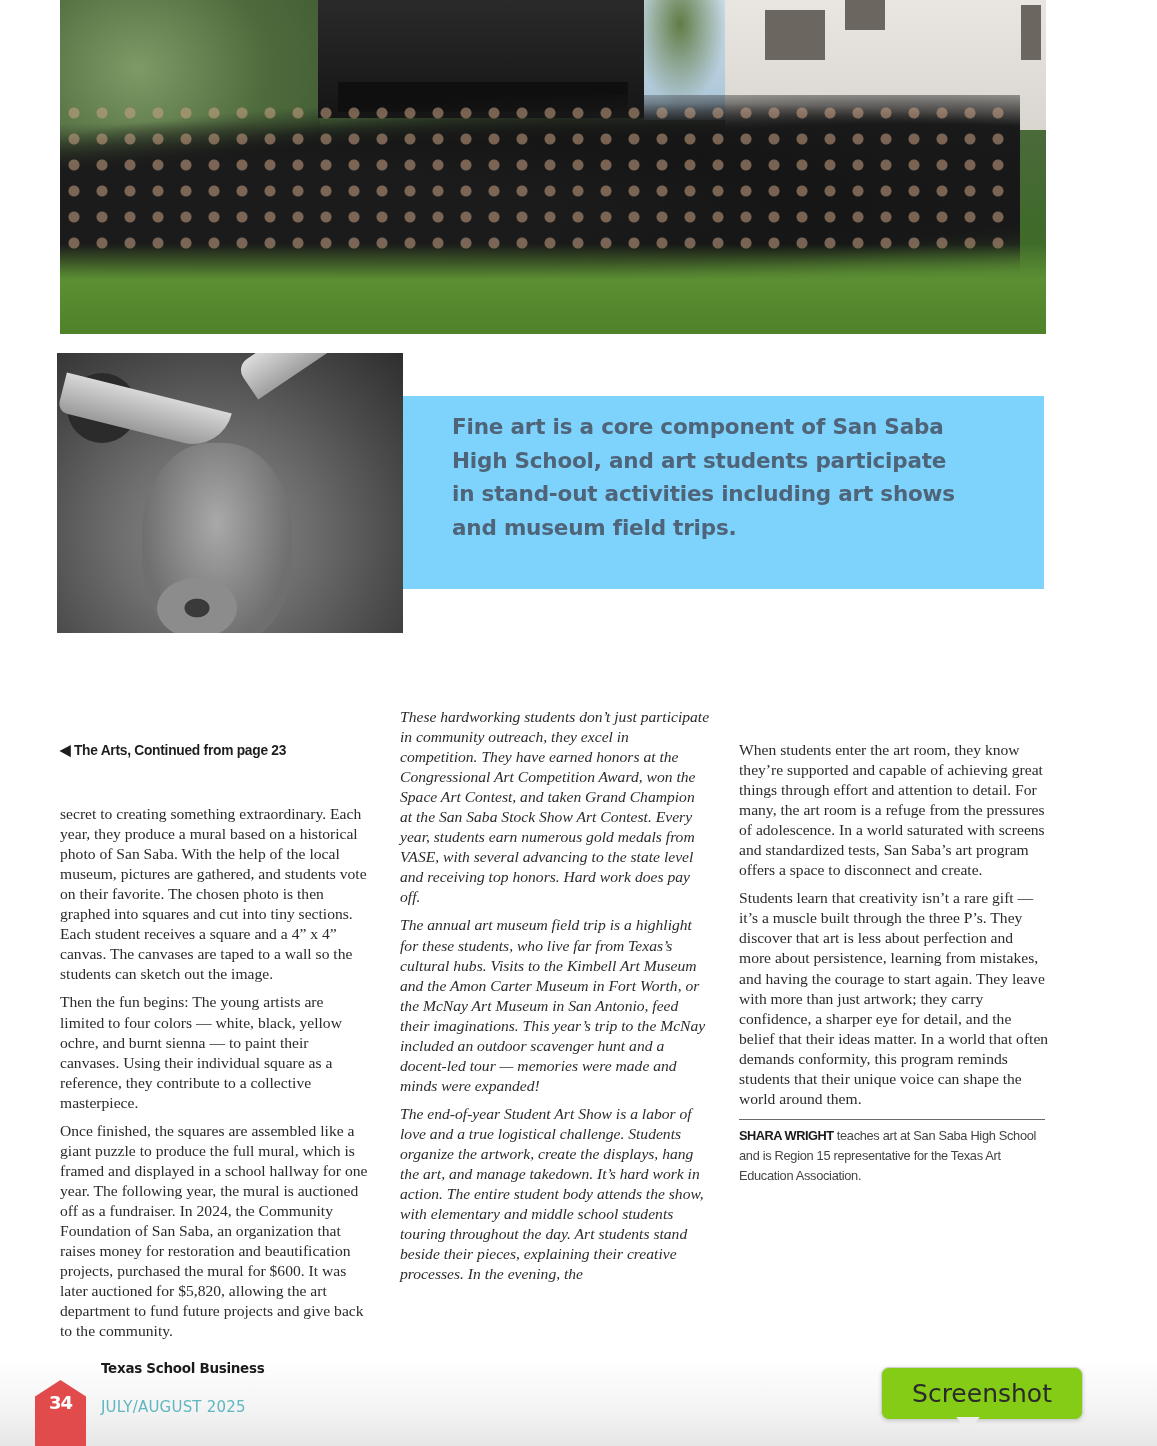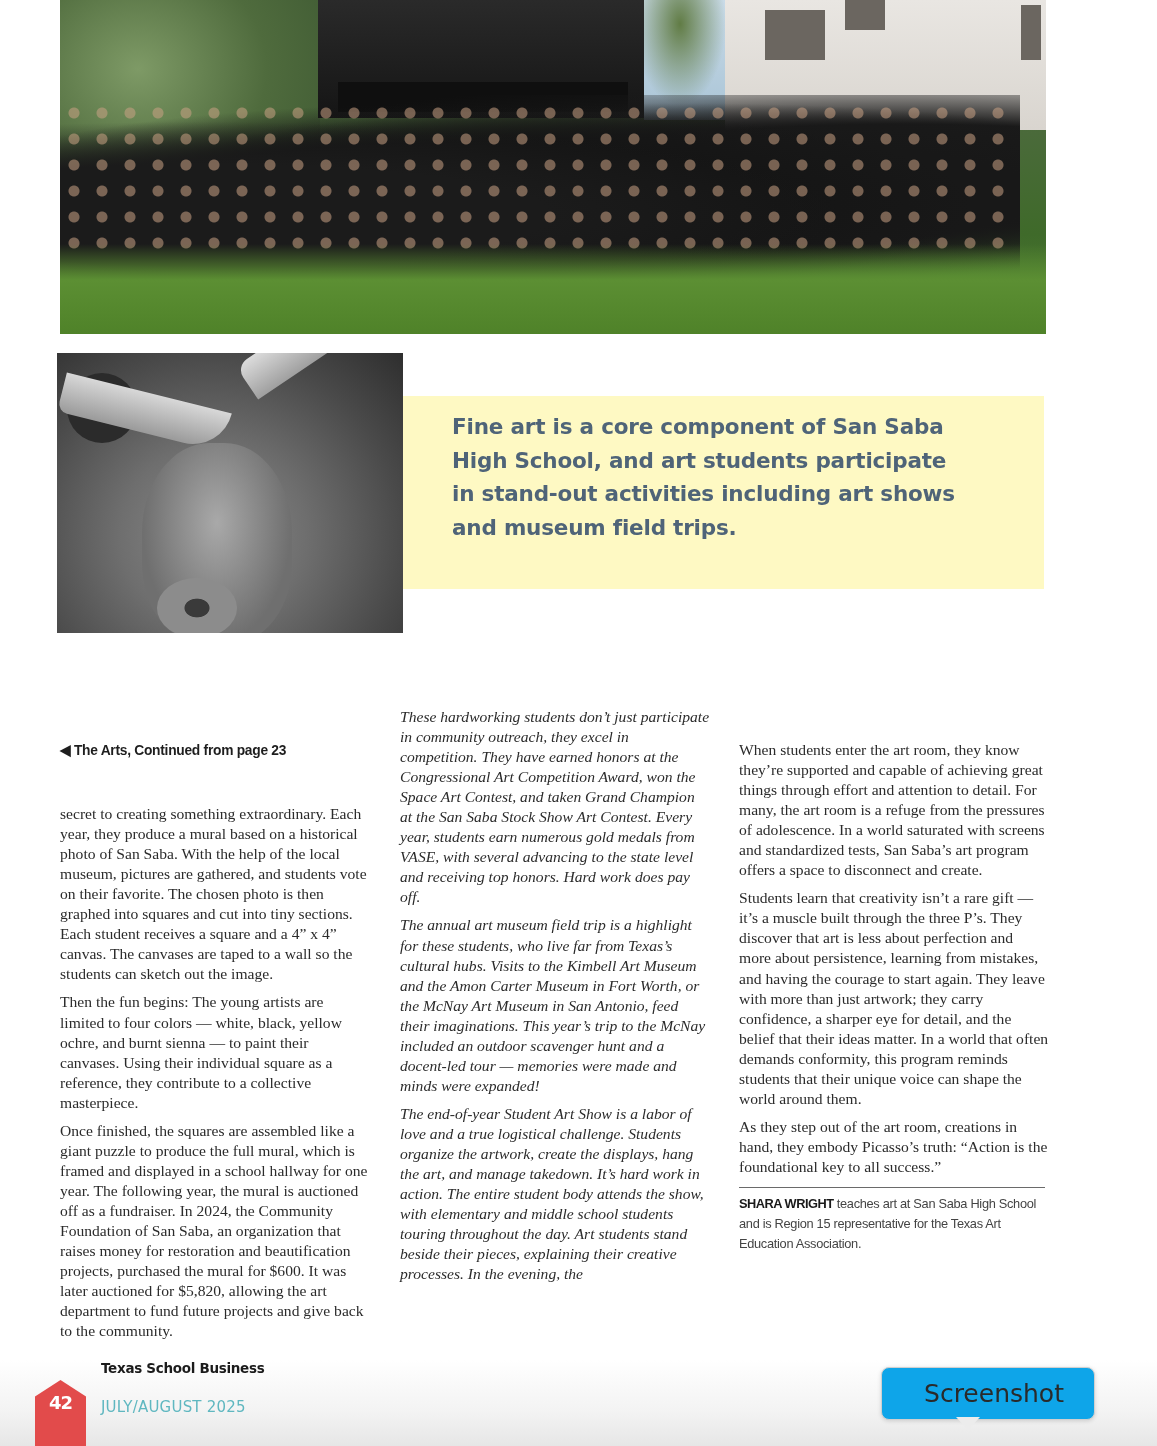--- a/index.html
+++ b/index.html
@@ -49,21 +49,21 @@
     border-radius: 20px 60px 0 0; background: linear-gradient(180deg,#dcdcdc,#9f9f9f); transform: rotate(-34deg); transform-origin: left center; }
   .longhorn-photo .head { position:absolute; left:85px; top:90px; width:150px; height:200px;
     border-radius: 45% 45% 40% 40%; background: radial-gradient(ellipse at 50% 40%, #a9a9a9, #6f6f6f 70%); }
   .longhorn-photo .nose { position:absolute; left:100px; top:225px; width:80px; height:60px; border-radius:50%;
     background: radial-gradient(ellipse at 50% 50%, #3a3a3a 0 12px, #8c8c8c 13px); }
   .longhorn-photo .cow-back { position:absolute; left:10px; top:20px; width:70px; height:70px; border-radius:50%; background:#2b2b2b; }
 
   
   .pullquote {
     position: absolute; left: 403px; top: 396px; width: 641px; height: 193px;
-    background: #fef9c3;
+    background: #7dd3fc;
     text-decoration: underline;
   }
   .pullquote p {
     margin: 0; position:absolute; left: 49px; top: 14px; width: 520px;
     font-family: "DejaVu Sans", sans-serif; font-weight: bold; font-size: 21.5px; line-height: 33.5px;
     color: #4f6478; letter-spacing: -0.2px;
   }
 
   
   .column { position:absolute; top:740px; width: 310px; font-size: 15.6px; line-height: 20.05px; color:#2b2b2b; }
@@ -87,23 +87,23 @@
     clip-path: polygon(0 25%, 50% 0, 100% 25%, 100% 100%, 0 100%); }
   .page-num { position:absolute; left:35px; top:1392px; width:51px; text-align:center;
     font-family: "DejaVu Sans", sans-serif; font-weight: bold; font-size: 18px; color:#fff; letter-spacing:-1px; }
   .pub-name { position:absolute; left:101px; top:1360px; font-family:"DejaVu Sans", sans-serif; font-weight:bold;
     font-size: 13.5px; color:#1b1b1b; letter-spacing:-0.3px; }
   .pub-issue { position:absolute; left:101px; top:1398px; font-family:"DejaVu Sans", sans-serif;
     font-size: 15px; color:#5fb7c0; letter-spacing: 0.2px; }
 
   
   .tooltip { position:absolute; left:881px; top:1367px; width:200px; height:51px; border-radius:8px;
-    background:#0ea5e9; border:1px solid #d0d0d0; box-shadow: 0 1px 4px rgba(0,0,0,0.15);
+    background:#84cc16; border:1px solid #d0d0d0; box-shadow: 0 1px 4px rgba(0,0,0,0.15);
     display:flex; align-items:center; justify-content:center;
-    font-family:"DejaVu Sans", sans-serif; font-size: 25px; color:#2a2a2a;padding-left:12px; }
+    font-family:"DejaVu Sans", sans-serif; font-size: 25px; color:#2a2a2a; }
   .tooltip-arrow { position:absolute; left:956px; top:1417px; width:0; height:0;
     border-left: 12px solid transparent; border-right: 12px solid transparent; border-top: 13px solid #ececec; }
 </style>
 </head>
 <body>
 
 <div class="group-photo" title="Group photo of San Saba High School art students in matching black t-shirts outside a museum">
   <div class="trees-left"></div>
   <div class="monolith"></div>
   <div class="monolith-base"></div>
@@ -140,25 +140,24 @@
 
 <div class="column col2">
   <p>These hardworking students don’t just participate in community outreach, they excel in competition. They have earned honors at the Congressional Art Competition Award, won the Space Art Contest, and taken Grand Champion at the San Saba Stock Show Art Contest. Every year, students earn numerous gold medals from VASE, with several advancing to the state level and receiving top honors. Hard work does pay off.</p>
   <p>The annual art museum field trip is a highlight for these students, who live far from Texas’s cultural hubs. Visits to the Kimbell Art Museum and the Amon Carter Museum in Fort Worth, or the McNay Art Museum in San Antonio, feed their imaginations. This year’s trip to the McNay included an outdoor scavenger hunt and a docent-led tour — memories were made and minds were expanded!</p>
   <p>The end-of-year Student Art Show is a labor of love and a true logistical challenge. Students organize the artwork, create the displays, hang the art, and manage takedown. It’s hard work in action. The entire student body attends the show, with elementary and middle school students touring throughout the day. Art students stand beside their pieces, explaining their creative processes. In the evening, the</p>
 </div>
 
 <div class="column col3">
   <p>When students enter the art room, they know they’re supported and capable of achieving great things through effort and attention to detail. For many, the art room is a refuge from the pressures of adolescence. In a world saturated with screens and standardized tests, San Saba’s art program offers a space to disconnect and create.</p>
   <p>Students learn that creativity isn’t a rare gift — it’s a muscle built through the three P’s. They discover that art is less about perfection and more about persistence, learning from mistakes, and having the courage to start again. They leave with more than just artwork; they carry confidence, a sharper eye for detail, and the belief that their ideas matter. In a world that often demands conformity, this program reminds students that their unique voice can shape the world around them.</p>
-  <p>As they step out of the art room, creations in hand, they embody Picasso’s truth: “Action is the foundational key to all success.”</p>
   <hr class="bio-rule">
   <p class="bio"><span class="name">SHARA WRIGHT</span><span> teaches art at San Saba High School and is Region 15 representative for the Texas Art Education Association.</span></p>
 </div>
 
 <div class="footer-fade"></div>
 <div class="page-tab"></div>
-<div class="page-num">42</div>
+<div class="page-num">34</div>
 <div class="pub-name">Texas School Business</div>
 <div class="pub-issue">JULY/AUGUST 2025</div>
 
 <div class="tooltip">Screenshot</div>
 <div class="tooltip-arrow"></div>
 
 </body></html>

